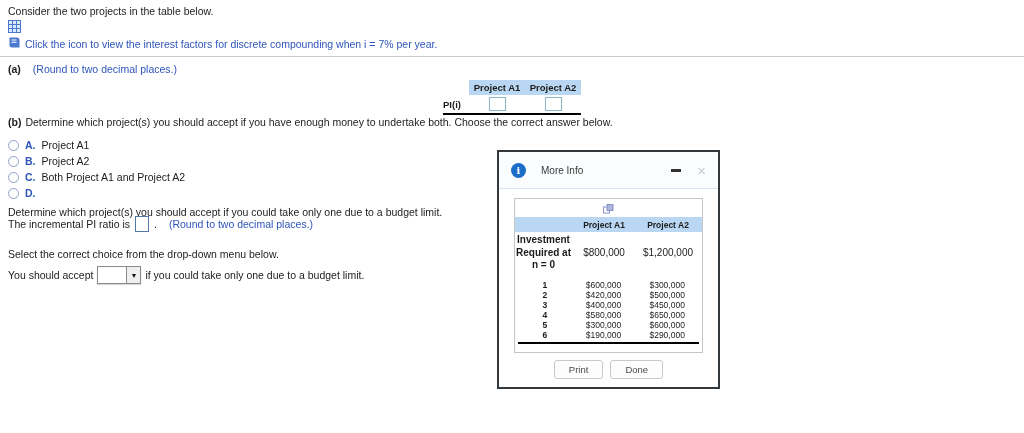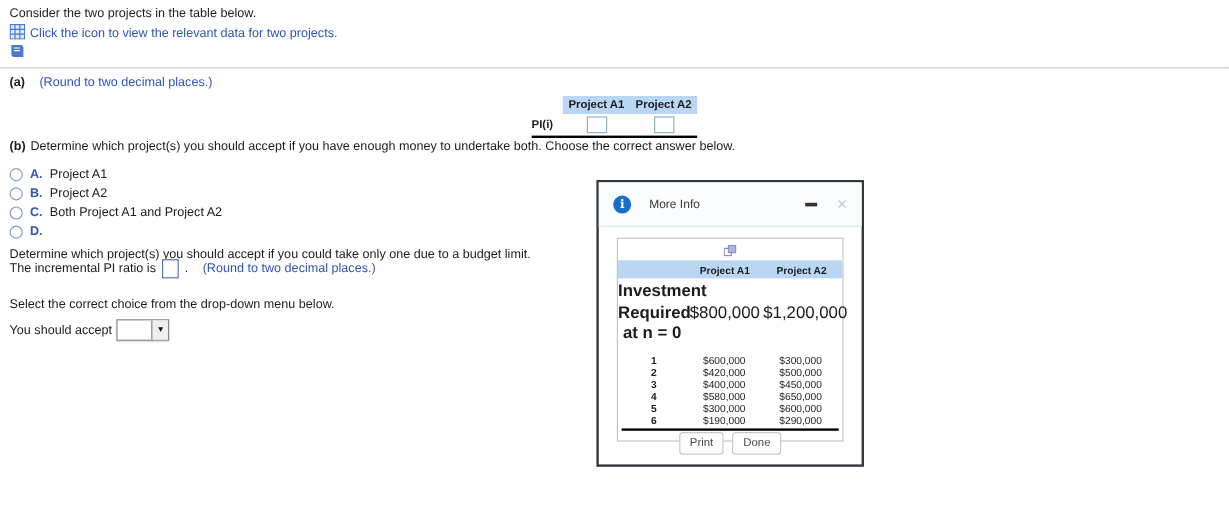--- a/index.html
+++ b/index.html
@@ -47,54 +47,54 @@
   .dlg-spacer{flex:1;}
   .min-btn{width:10px;height:3px;background:#333;margin-right:16px;cursor:pointer;}
   .close-btn{color:#c3cdd5;font-size:15px;line-height:15px;cursor:pointer;}
 
   .mi-box{position:absolute;left:15px;top:46px;width:187px;border:1px solid #c6c6c6;background:#fff;
           padding:5px 0 8px 0;}
   .copy-icon{display:flex;justify-content:center;margin-bottom:3px;cursor:pointer;}
   .mi-band{display:flex;height:15px;align-items:center;background:#b9d7f2;font-size:8.5px;font-weight:bold;}
   .mi-c0{width:57px;text-align:center;}
   .mi-c1,.mi-c2{width:64px;text-align:center;}
-  .mi-inv{display:flex;align-items:center;font-size:14px;margin-top:2px;}
+  .mi-inv{display:flex;align-items:center;font-size:10px;margin-top:2px;}
   .mi-inv .mi-c0{font-weight:bold;line-height:1.25;}
   .mi-rows{margin:8px 3px 0 3px;border-bottom:2px solid #000;padding-bottom:2px;}
   .mi-row{display:flex;height:10px;align-items:center;font-size:8.5px;}
   .mi-row .mi-c0{font-weight:bold;width:54px;}
   .mi-row .mi-c1,.mi-row .mi-c2{width:64px;}
   .btn-row{position:absolute;left:0;bottom:8px;width:100%;display:flex;justify-content:center;gap:7px;}
   .dlg-btn{border:1px solid #c9c9c9;border-radius:3px;background:#fdfdfd;color:#4a4a4a;
-           font-size:9.5px;padding:3px 8px;font-family:"Liberation Sans",sans-serif;cursor:pointer;}
+           font-size:9.5px;padding:3px 14px;font-family:"Liberation Sans",sans-serif;cursor:pointer;}
 </style>
 </head>
 <body>
 
 <div>
 
   <div class="line" style="top:5px">Consider the two projects in the table below.</div>
 
   <div class="line linkrow" style="top:20px">
     <span>
       <svg width="13" height="13">
           <rect x="0.5" y="0.5" width="12" height="12" fill="#dce9fb" stroke="#4b79cf"></rect>
           <path stroke="#4b79cf" fill="none" d="M0 4.5h13M0 8.5h13M4.5 0v13M8.5 0v13"></path>
         </svg>
     </span>
-    <span class="link">Click the icon to view the relevant data for two projects.</span>
   </div>
 
   <div class="line linkrow" style="top:36px">
     <span>
       <svg width="13" height="13" viewBox="0 0 13 13">
           <path fill="#4b79cf" d="M1.5 1.5h7.5a2.5 2.5 0 0 1 2.5 2.5v7.5H4A2.5 2.5 0 0 1 1.5 9z"></path>
           <path fill="#fff" d="M3.5 3.5h5v1h-5zm0 2.2h5v1h-5z"></path>
         </svg>
     </span>
+    <span class="link">Click the icon to view the interest factors for discrete compounding when i = 7% per year.</span>
   </div>
 
   <div class="divider"></div>
 
   <div class="line" style="top:63px">
     <span class="bold">(a)</span>
     <span class="blue">(Round to two decimal places.)</span>
   </div>
 
   <div class="pi-table">
@@ -151,20 +151,21 @@
   </div>
 
   <div class="line" style="top:248px">Select the correct choice from the drop-down menu below.</div>
 
   <div class="line" style="top:266px">
     <span>You should accept</span>
     <span class="dropdown">
       <span class="dd-val"></span>
       <span class="dd-arrow">▼</span>
     </span>
+    <span>if you could take only one due to a budget limit.</span>
   </div>
 
   <div class="dialog">
     <div class="dlg-head">
       <span class="info-icon">i</span>
       <span class="dlg-title">More Info</span>
       <span class="dlg-spacer"></span>
       <span class="min-btn"></span>
       <span class="close-btn">×</span>
     </div>

